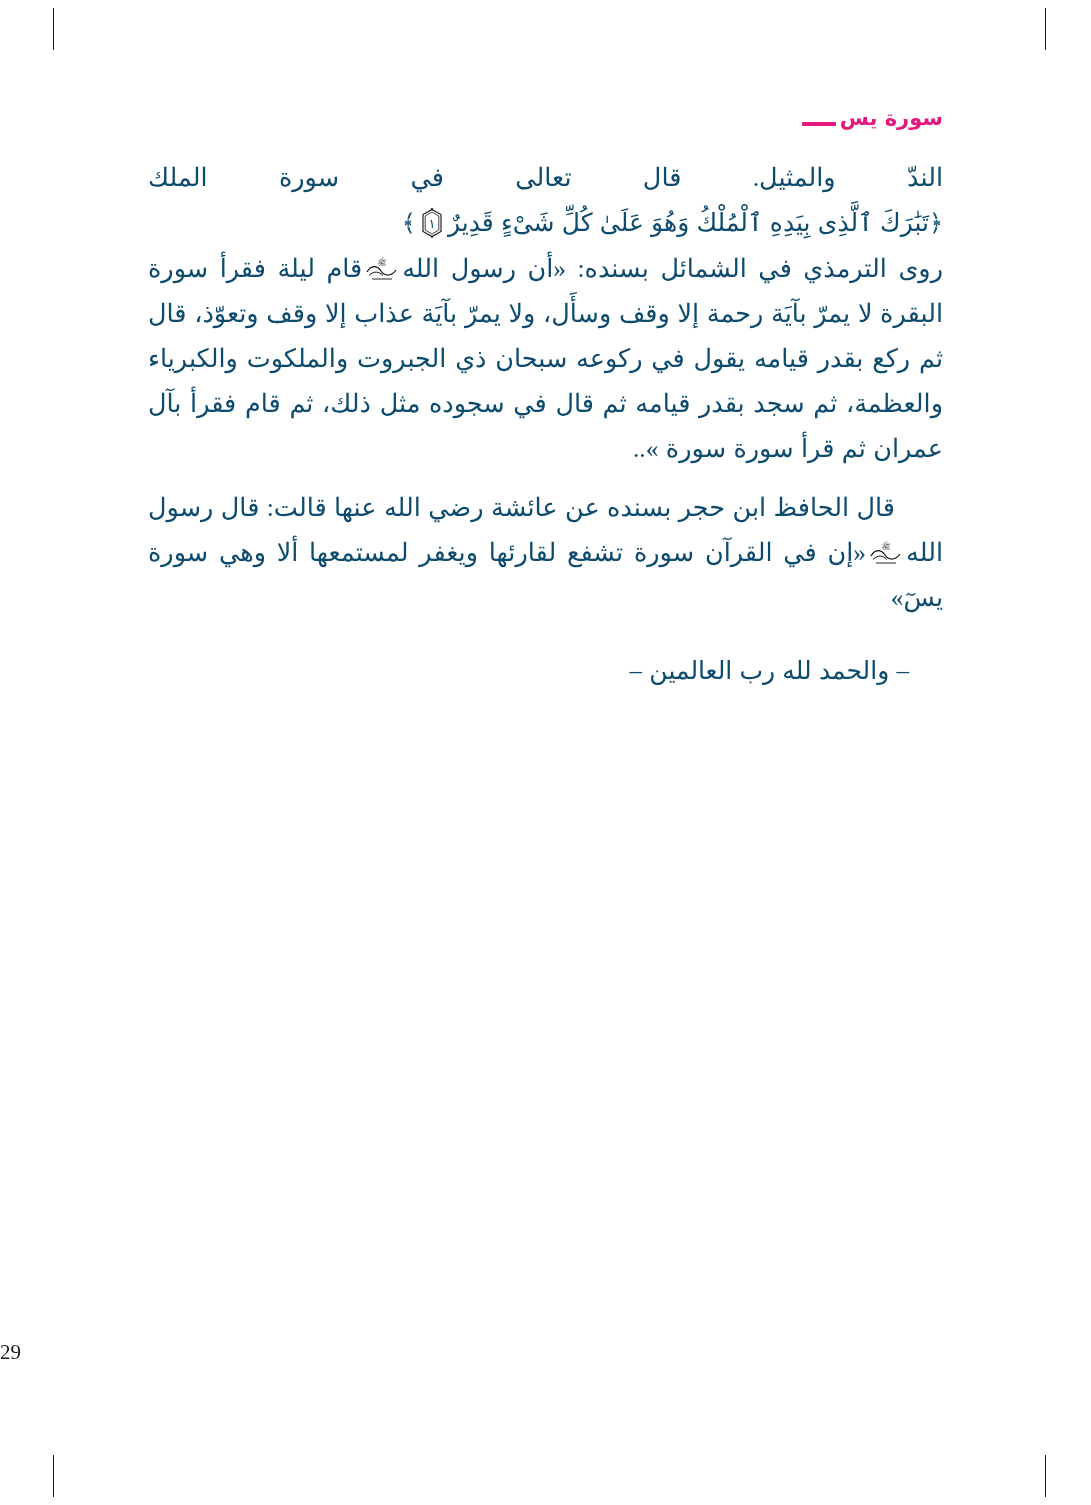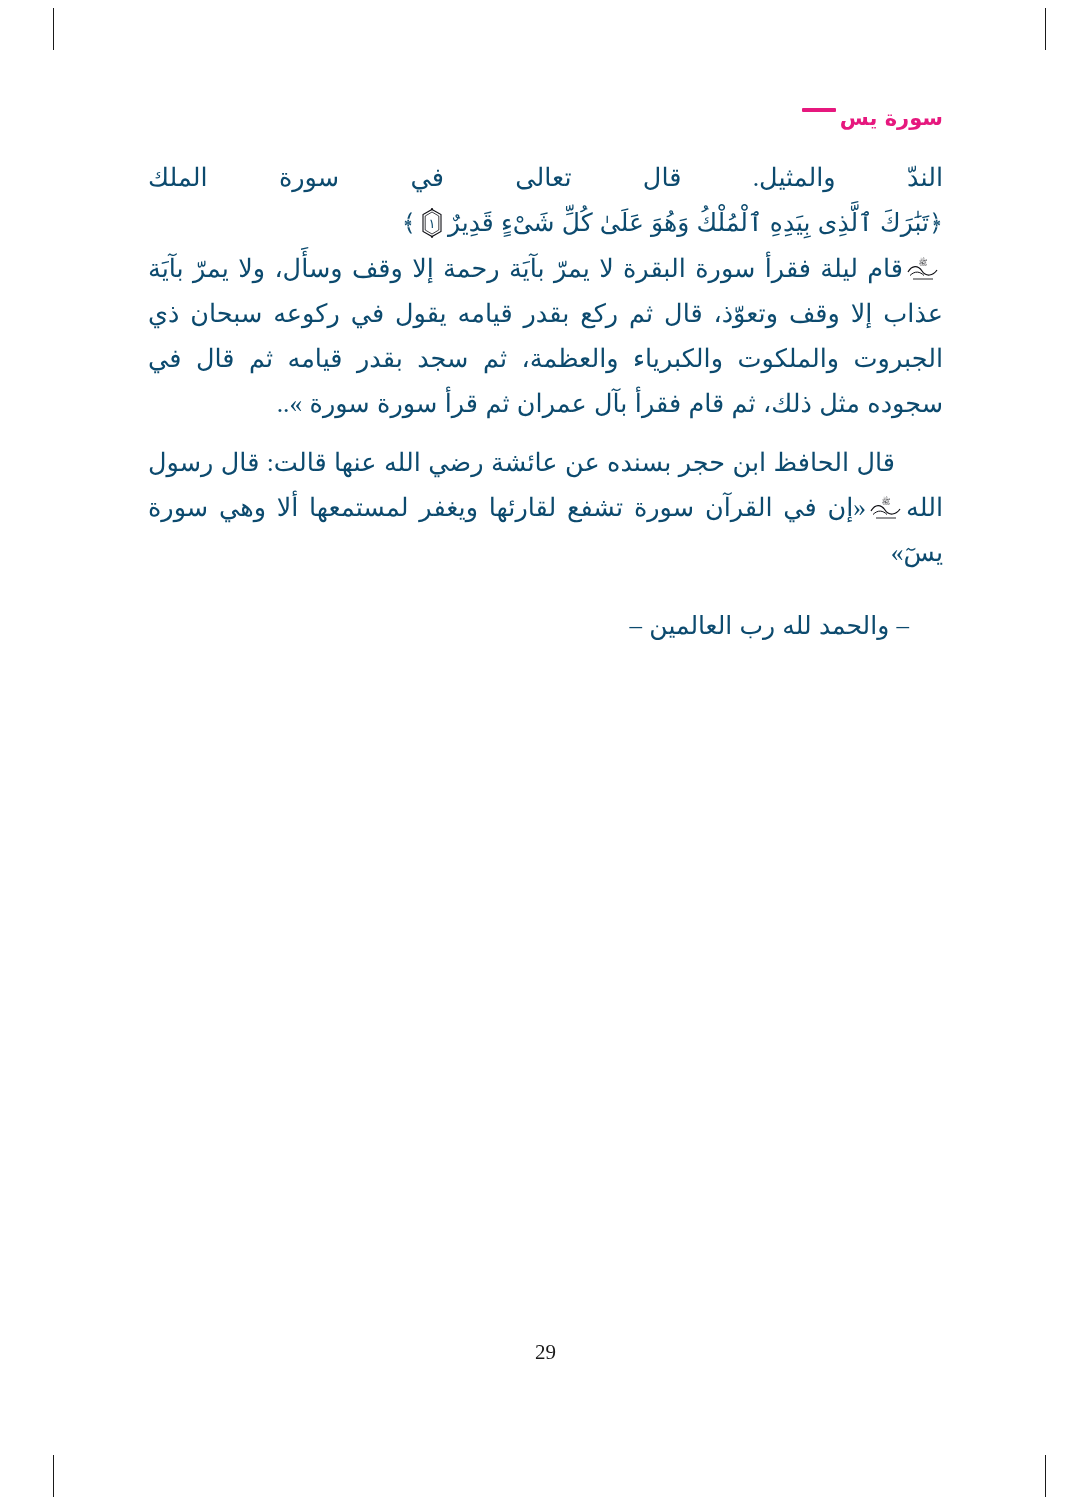--- a/index.html
+++ b/index.html
@@ -30,21 +30,21 @@
 
   
   .header {
     position: absolute;
     top: 108px;
     right: 148px;
     left: 148px;
     display: flex;
     flex-direction: row;
     justify-content: flex-start;
-    align-items: flex-start;
+    align-items: flex-end;
     gap: 4px;
   }
   .header-title {
     font-family: "DejaVu Sans", "Liberation Sans", sans-serif;
     font-size: 21px;
     font-weight: bold;
     color: #e6187e;
     letter-spacing: 0px;
     line-height: 1;
     white-space: nowrap;
@@ -125,21 +125,20 @@
     text-indent: 34px;
     line-height: 42px;
   }
 
   
   .page-number {
     position: absolute;
     top: 1340px;
     left: 0;
     right: 0;
-    text-align: center;
     font-family: "Liberation Serif", "DejaVu Serif", serif;
     font-size: 21px;
     color: #1a1a1a;
     direction: ltr;
   }
 </style>
 </head>
 <body>
 
 <div class="page">
@@ -160,21 +159,21 @@
       <span>الندّ والمثيل. قال تعالى في سورة الملك</span>
       <span class="verse"><span class="verse-bracket">﴿</span><span>تَبَٰرَكَ ٱلَّذِى بِيَدِهِ ٱلْمُلْكُ وَهُوَ عَلَىٰ كُلِّ شَىْءٍ قَدِيرٌ</span><span class="verse-num"><svg width="30" height="30" viewBox="0 0 30 30">
               <polygon points="15,1.5 24,6.5 24,23.5 15,28.5 6,23.5 6,6.5" fill="none" stroke="#101015" stroke-width="1.1"></polygon>
               <polygon points="15,4 21.8,8 21.8,22 15,26 8.2,22 8.2,8" fill="none" stroke="#101015" stroke-width="0.8"></polygon>
               <circle cx="15" cy="1.2" r="1.1" fill="#101015"></circle>
               <circle cx="15" cy="28.8" r="1.1" fill="#101015"></circle>
             </svg><span class="num-text">١</span></span><span class="verse-bracket">﴾</span></span>
     </p>
 
     <p class="para">
-      <span class="salawat"><svg width="34" height="26" viewBox="0 0 34 26">
+      <span>روى الترمذي في الشمائل بسنده: «أن رسول الله</span><span class="salawat"><svg width="34" height="26" viewBox="0 0 34 26">
             <path d="M2 16 C6 9, 12 9, 16 15 C20 21, 27 20, 31 14" fill="none" stroke="#101015" stroke-width="1.2"></path>
             <path d="M4 19.5 C9 14.5, 14 15.5, 18 19.5" fill="none" stroke="#101015" stroke-width="1"></path>
             <text x="17" y="9" font-size="7.5" text-anchor="middle" fill="#101015" font-family="Liberation Serif, serif">ﷺ</text>
             <path d="M7 23 L27 23" stroke="#101015" stroke-width="0.9"></path>
           </svg></span><span>قام ليلة فقرأ سورة البقرة لا يمرّ بآيَة رحمة إلا وقف وسأَل، ولا يمرّ بآيَة عذاب إلا وقف وتعوّذ، قال ثم ركع بقدر قيامه يقول في ركوعه سبحان ذي الجبروت والملكوت والكبرياء والعظمة، ثم سجد بقدر قيامه ثم قال في سجوده مثل ذلك، ثم قام فقرأ بآل عمران ثم قرأ سورة سورة »..</span>
     </p>
 
     <p class="para indent">
       <span>قال الحافظ ابن حجر بسنده عن عائشة رضي الله عنها  قالت: قال رسول الله</span><span class="salawat"><svg width="34" height="26" viewBox="0 0 34 26">
             <path d="M2 16 C6 9, 12 9, 16 15 C20 21, 27 20, 31 14" fill="none" stroke="#101015" stroke-width="1.2"></path>

